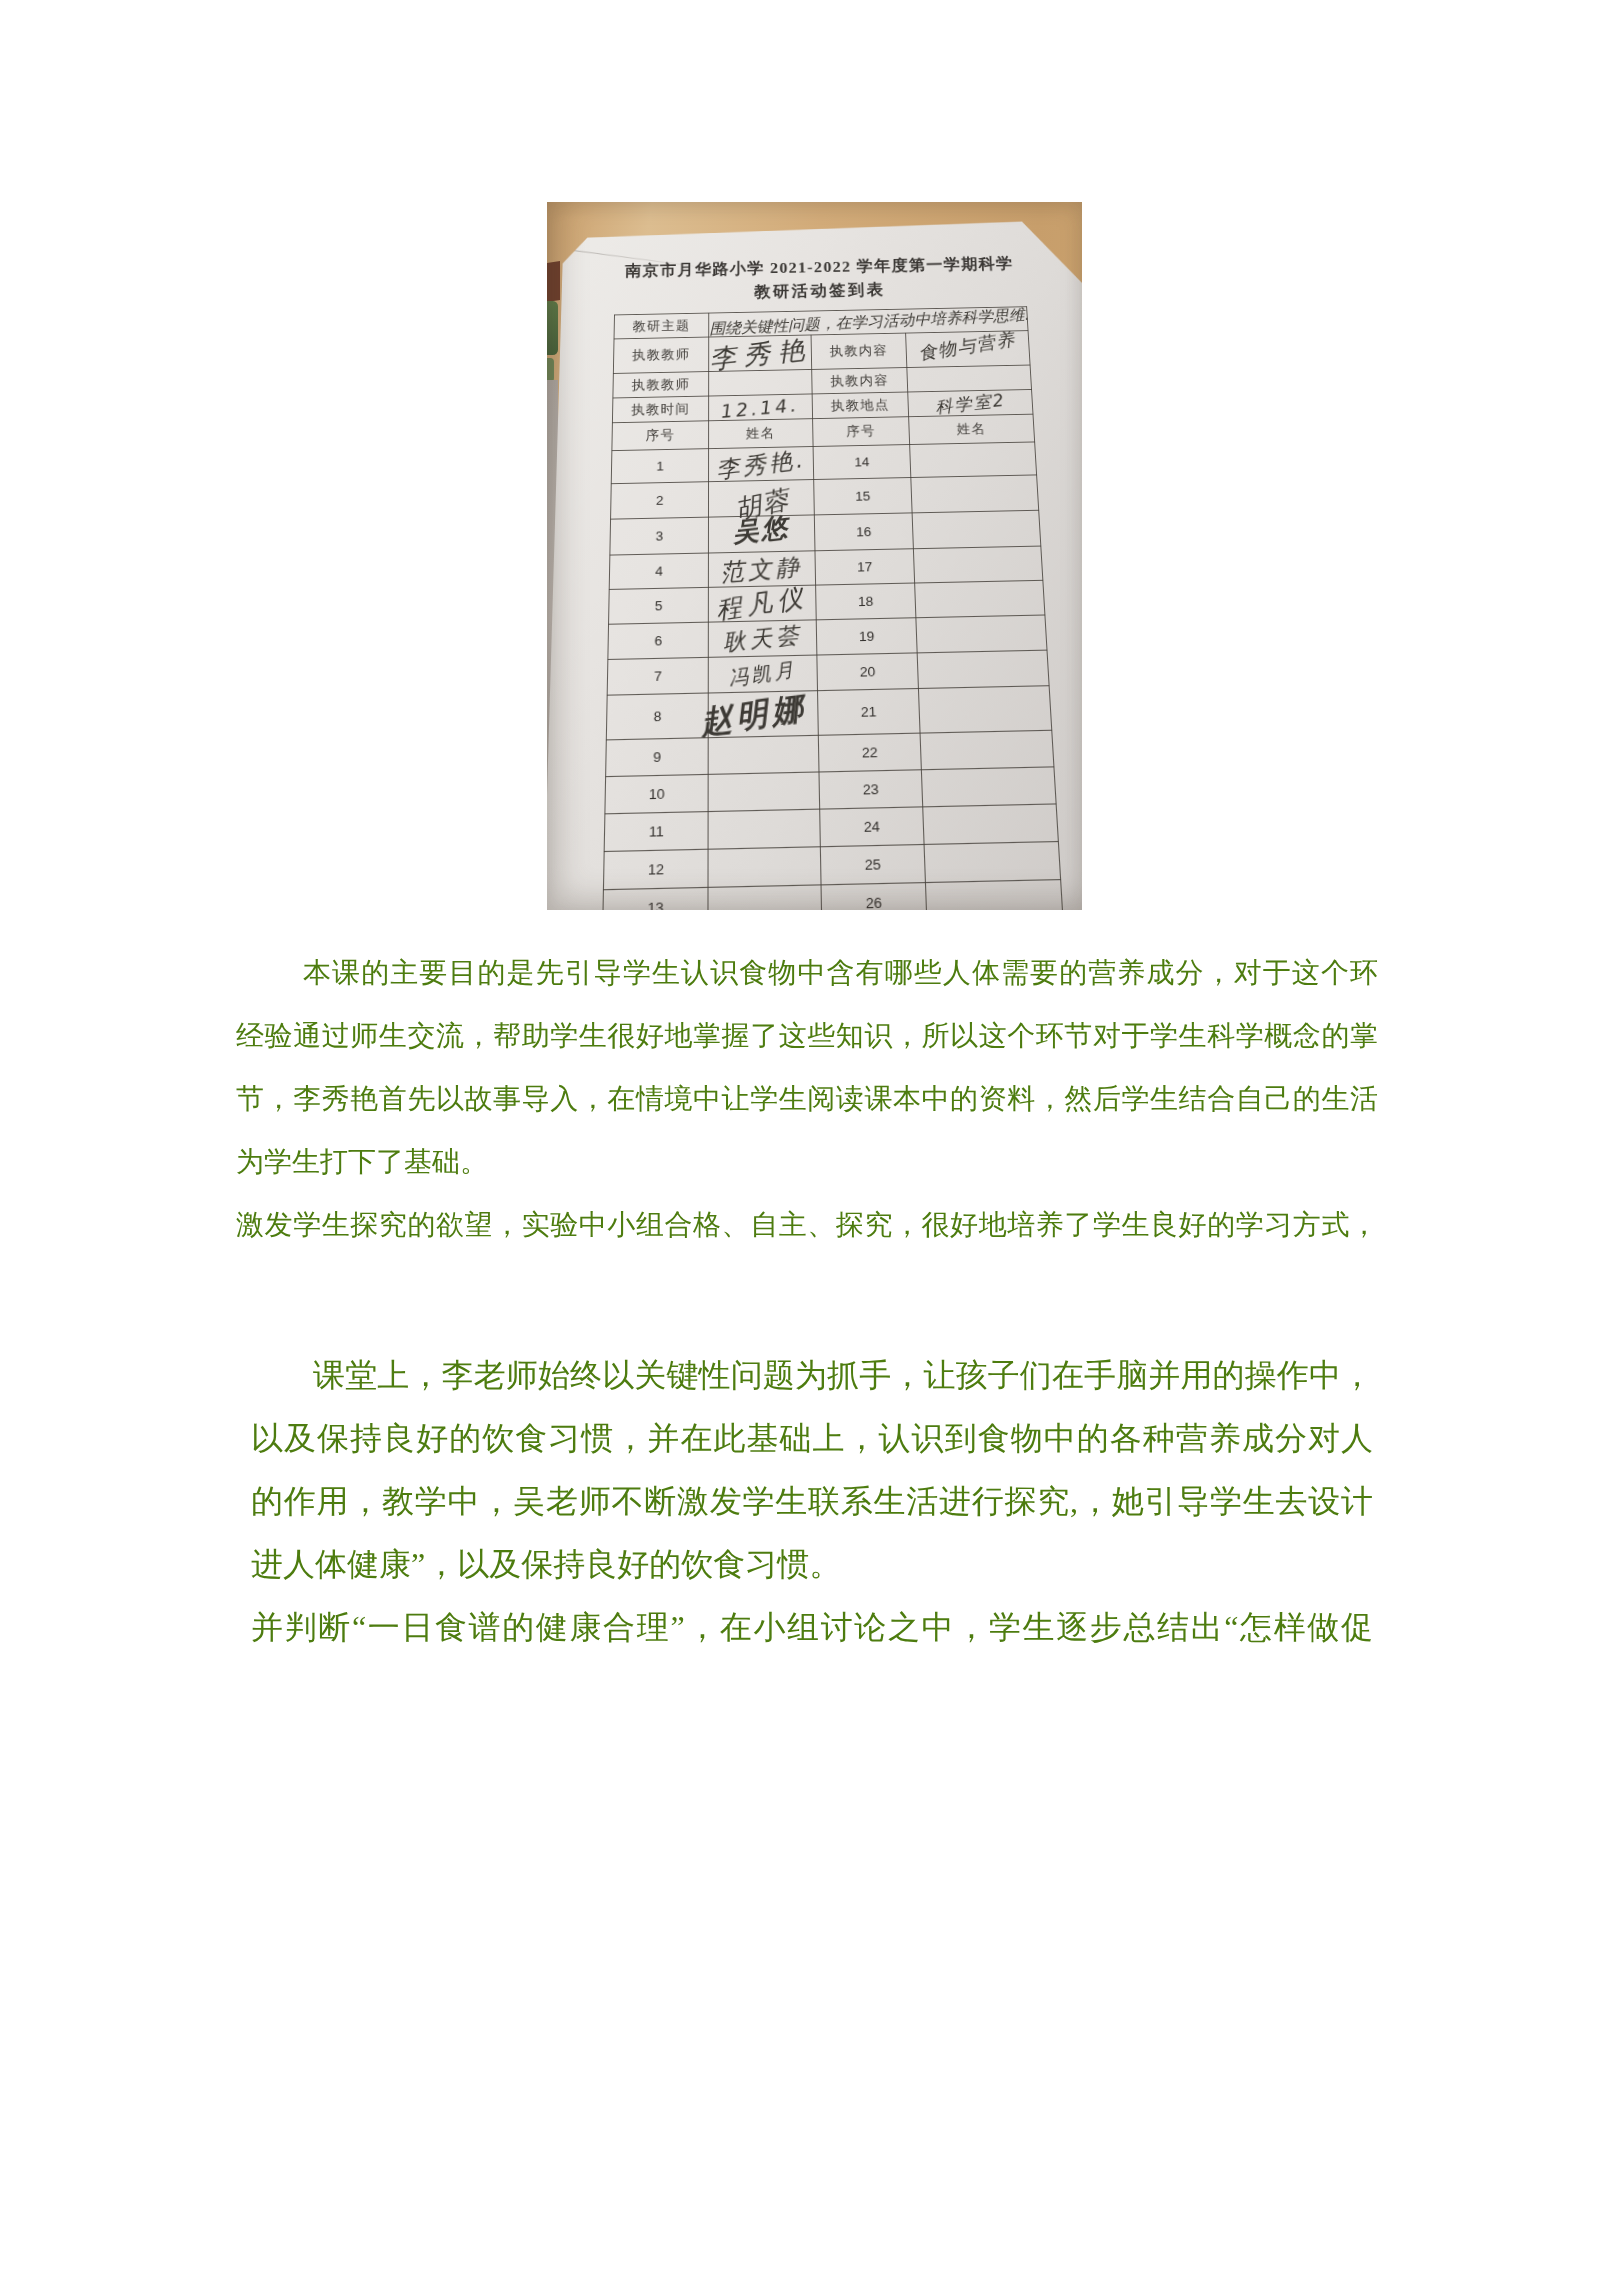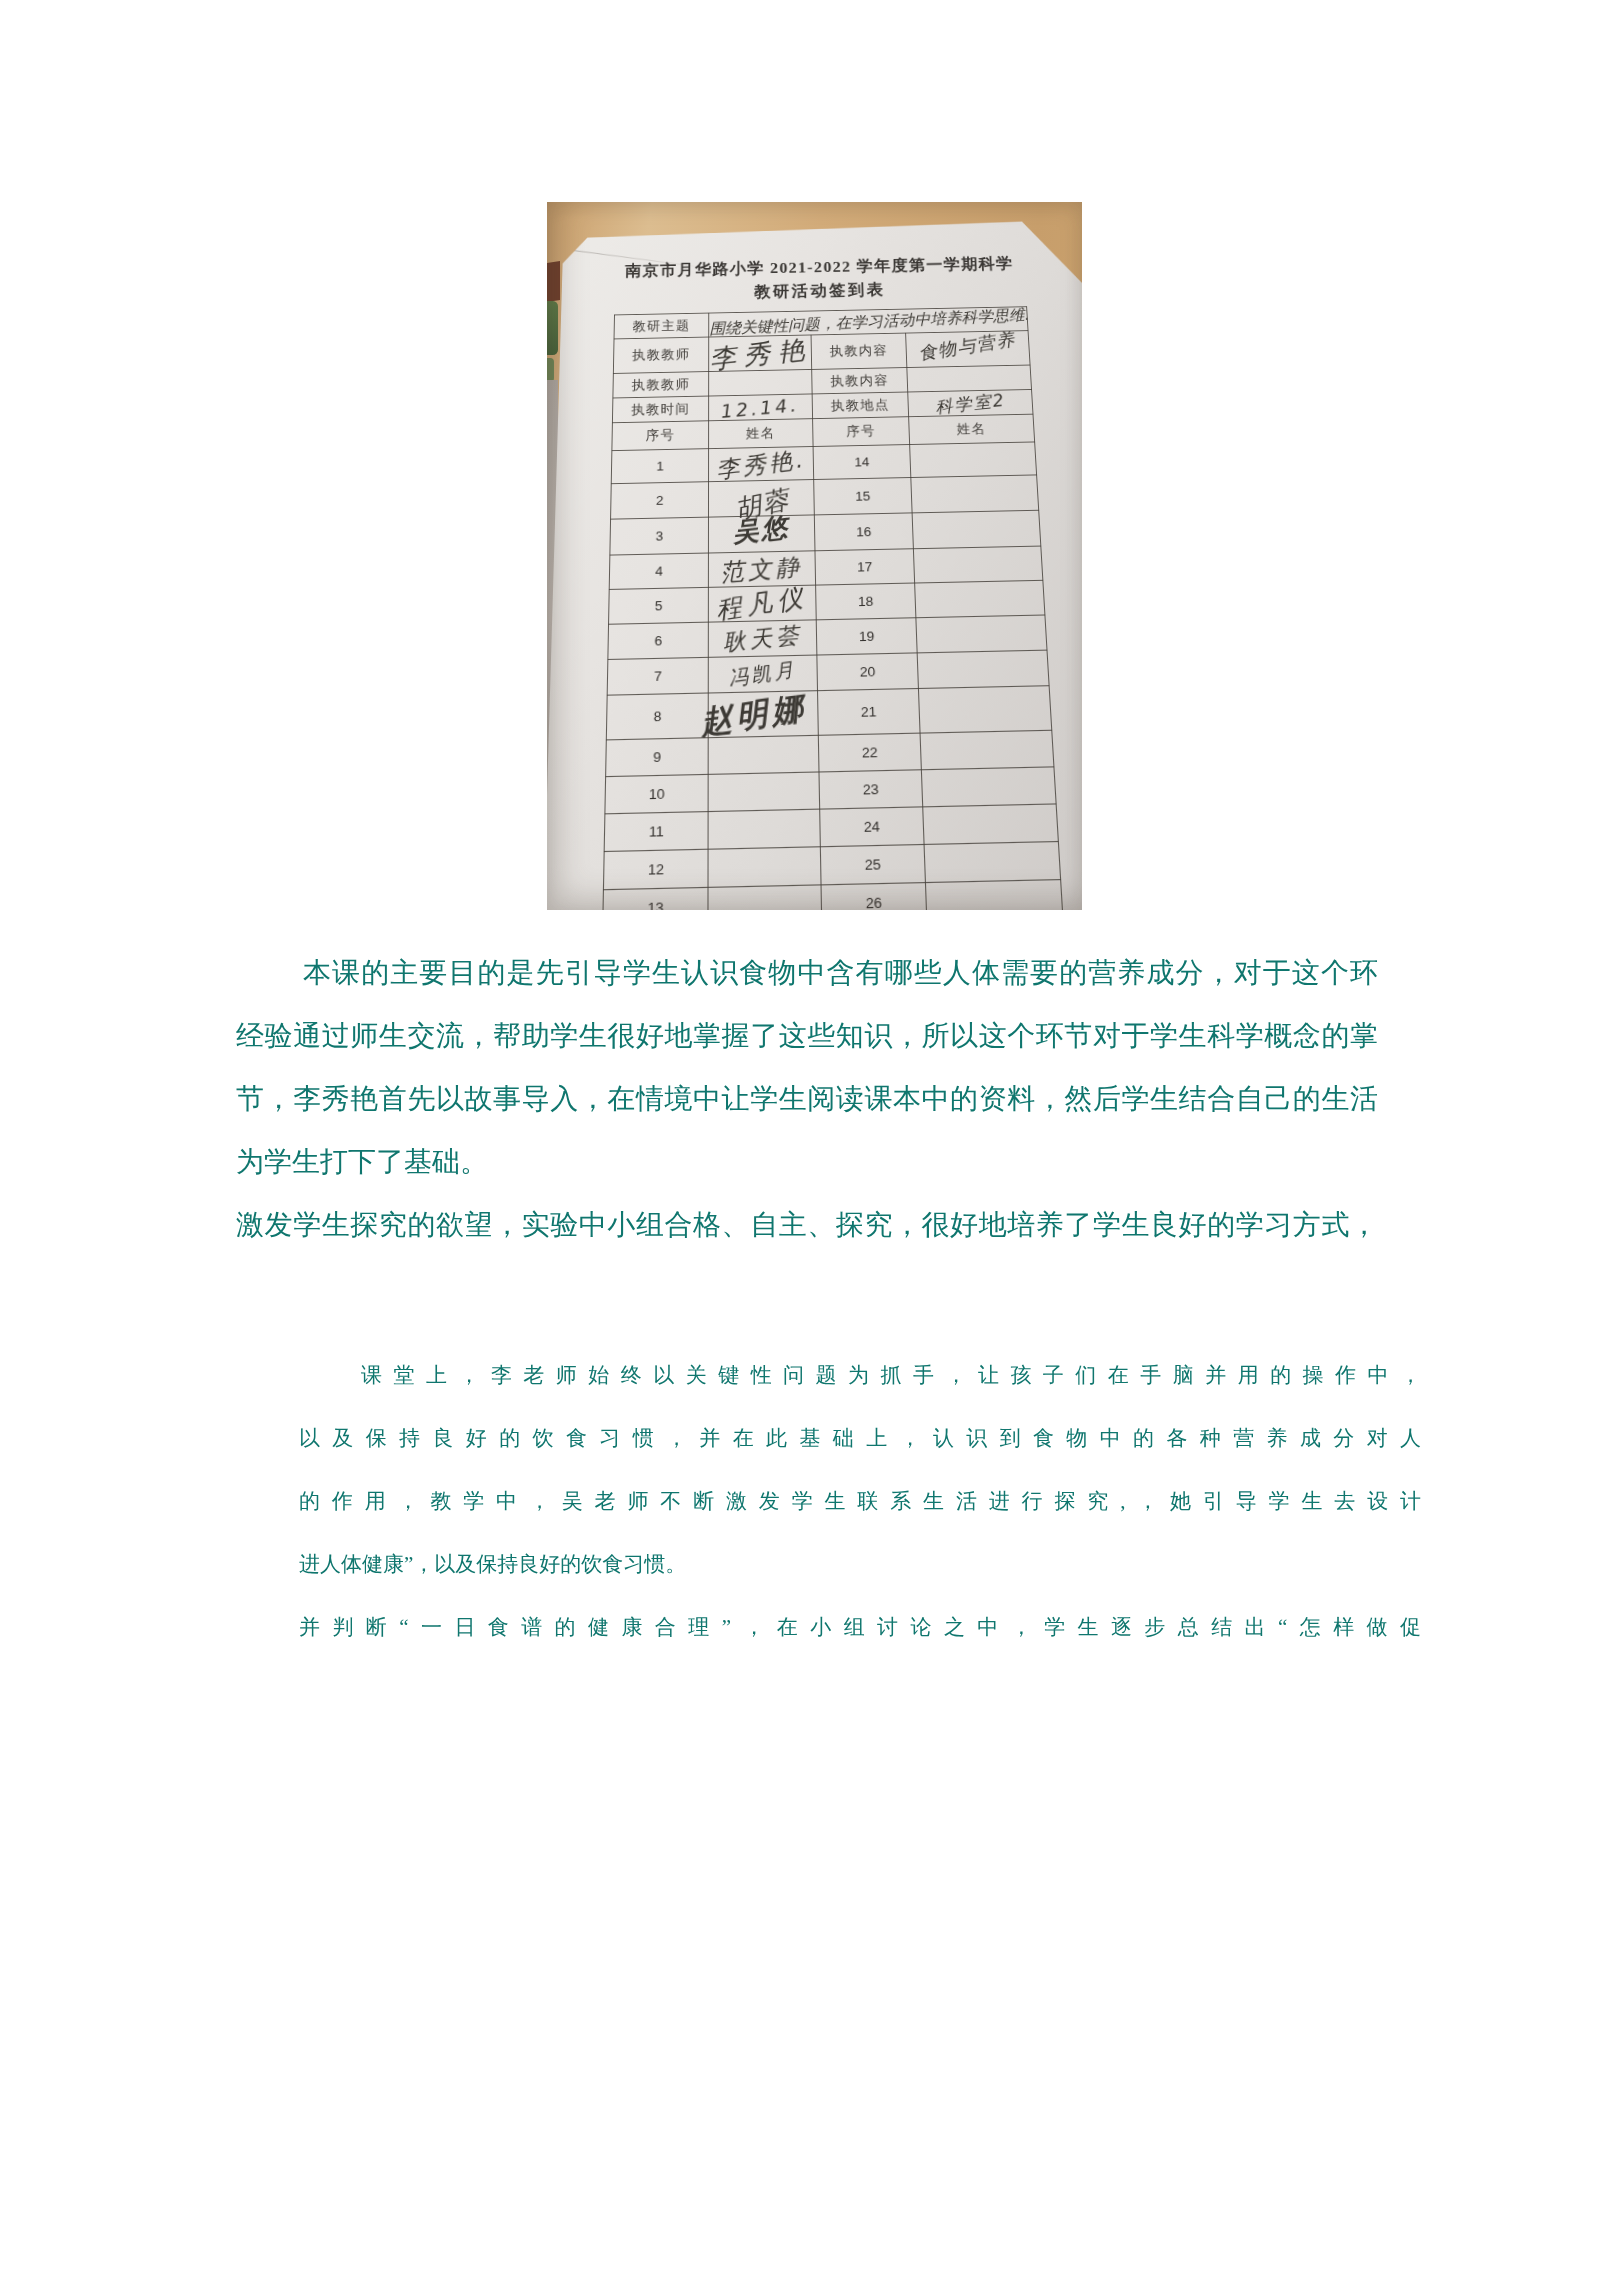--- a/index.html
+++ b/index.html
@@ -68,26 +68,26 @@
   .sig1 { font-size:23.6px; transform:rotate(-6deg);  letter-spacing:3.3px; }
   .sig2 { font-size:26px; transform:rotate(-11deg) translateY(6.5px); letter-spacing:1.3px; }
   .sig3 { font-size:26px; transform:rotate(-5deg)  translateY(-3.9px); font-weight:bold; letter-spacing:2.6px; }
   .sig4 { font-size:23.6px; transform:rotate(-3deg);  letter-spacing:3.9px; }
   .sig5 { font-size:25px; transform:rotate(-7deg);  letter-spacing:5.2px; }
   .sig6 { font-size:22px; transform:rotate(-4deg);  letter-spacing:3.9px; }
   .sig7 { font-size:19px; transform:rotate(-7deg);  letter-spacing:3.3px; }
   .sig8 { font-size:30px; transform:rotate(-7deg) translateX(-9.2px); letter-spacing:4.6px; font-weight:bold; }
 
   
-  .para { position:absolute; color:#0f766e; }
+  .para { position:absolute; color:#4d7c0f; }
   .para .line { text-align:justify; text-align-last:justify; }
   .para .line.last { text-align-last:left; }
   .para1 { left:236px; top:941px; width:1142px; font-size:28px; line-height:63px; }
   .para1 .line.first { text-indent:67px; }
-  .para2 { left:251px; top:1344px; width:1122px; font-size:21px; line-height:63px;margin-left:48px; }
+  .para2 { left:251px; top:1344px; width:1122px; font-size:32px; line-height:63px; }
   .para2 .line.first { text-indent:62px; }
 </style>
 </head>
 <body>
 
 <div class="page">
 
   <div class="photo">
     <div class="left-dark"></div>
     <div class="left-green"></div>

